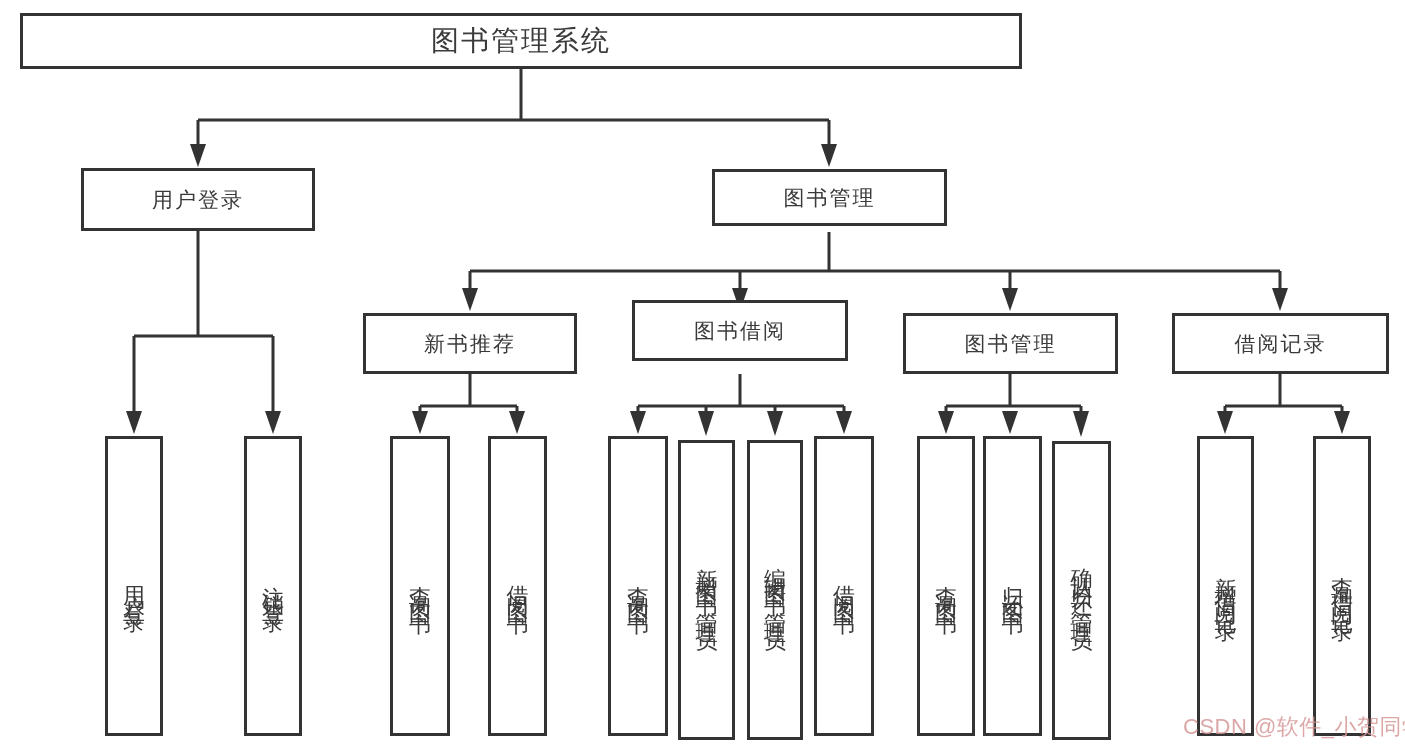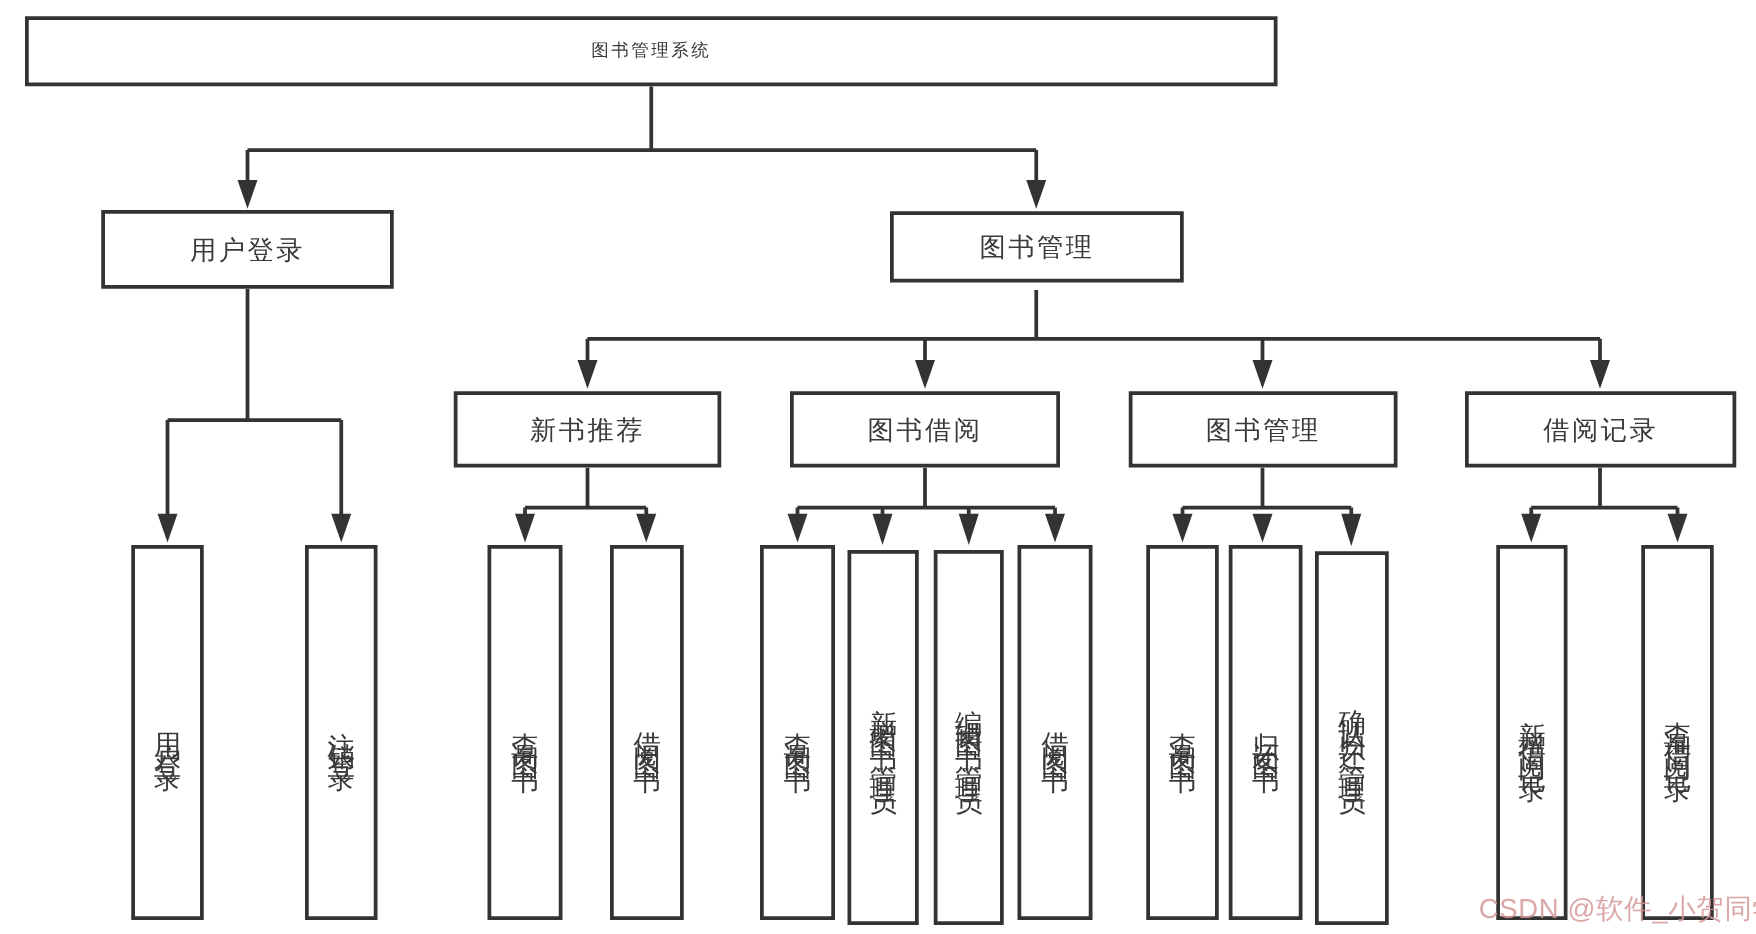--- a/index.html
+++ b/index.html
@@ -33,21 +33,21 @@
     justify-content: center;
     z-index: 2;
   }
   .hlabel {
     color: #3a3a3a;
     font-size: 21px;
     letter-spacing: 2px;
     white-space: nowrap;
   }
   .node.root .hlabel {
-    font-size: 14px;
+    font-size: 28px;
   }
   .vlabel {
     color: #3a3a3a;
     font-size: 22px;
     line-height: 1;
     writing-mode: vertical-rl;
     text-orientation: mixed;
     letter-spacing: 9px;
     white-space: nowrap;
   }
@@ -136,21 +136,21 @@
   <div class="node" style="left:81px;top:168px;width:234px;height:63px">
     <span class="hlabel">用户登录</span>
   </div>
   <div class="node" style="left:712px;top:169px;width:235px;height:57px">
     <span class="hlabel">图书管理</span>
   </div>
 
   <div class="node" style="left:363px;top:313px;width:214px;height:61px">
     <span class="hlabel">新书推荐</span>
   </div>
-  <div class="node" style="left:632px;top:313px;width:216px;height:61px">
+  <div class="node" style="left:632px;top:300px;width:216px;height:61px">
     <span class="hlabel">图书借阅</span>
   </div>
   <div class="node" style="left:903px;top:313px;width:215px;height:61px">
     <span class="hlabel">图书管理</span>
   </div>
   <div class="node" style="left:1172px;top:313px;width:217px;height:61px">
     <span class="hlabel">借阅记录</span>
   </div>
 
   <div class="node leaf" style="left:105px;top:436px;width:58px;height:300px">

